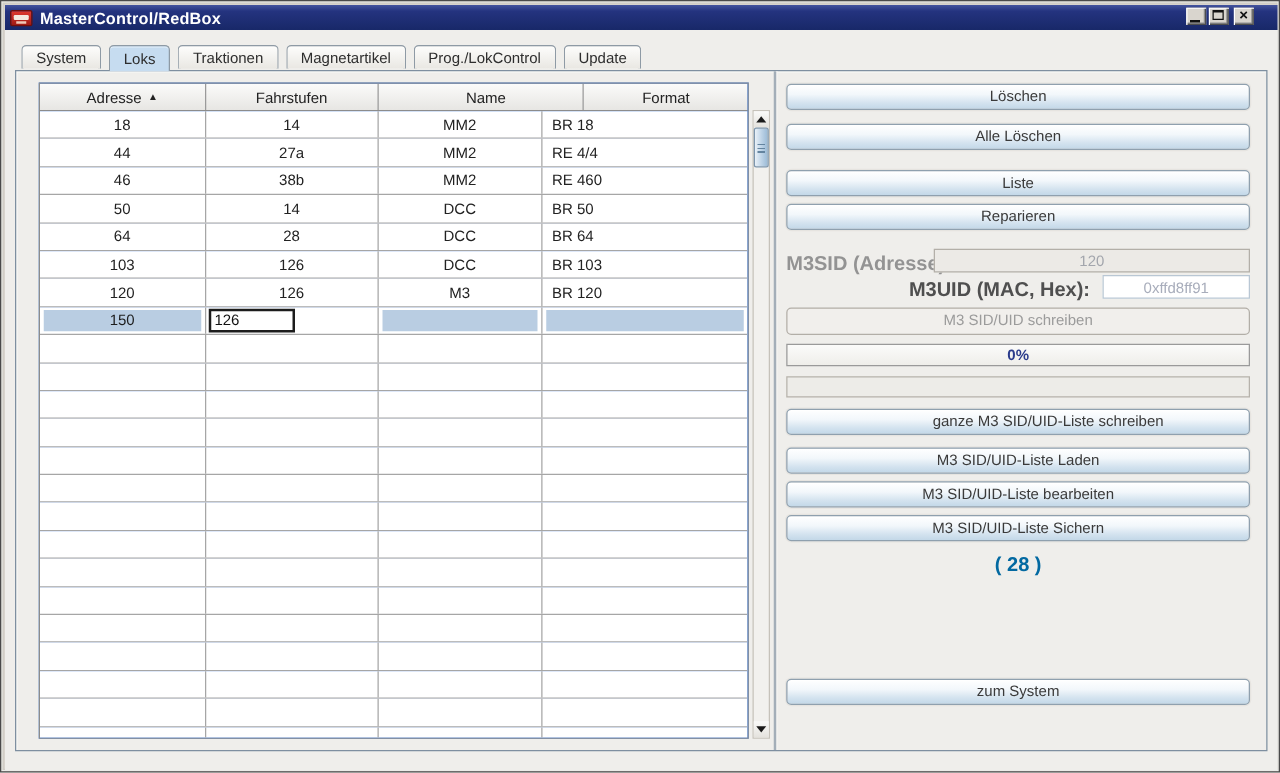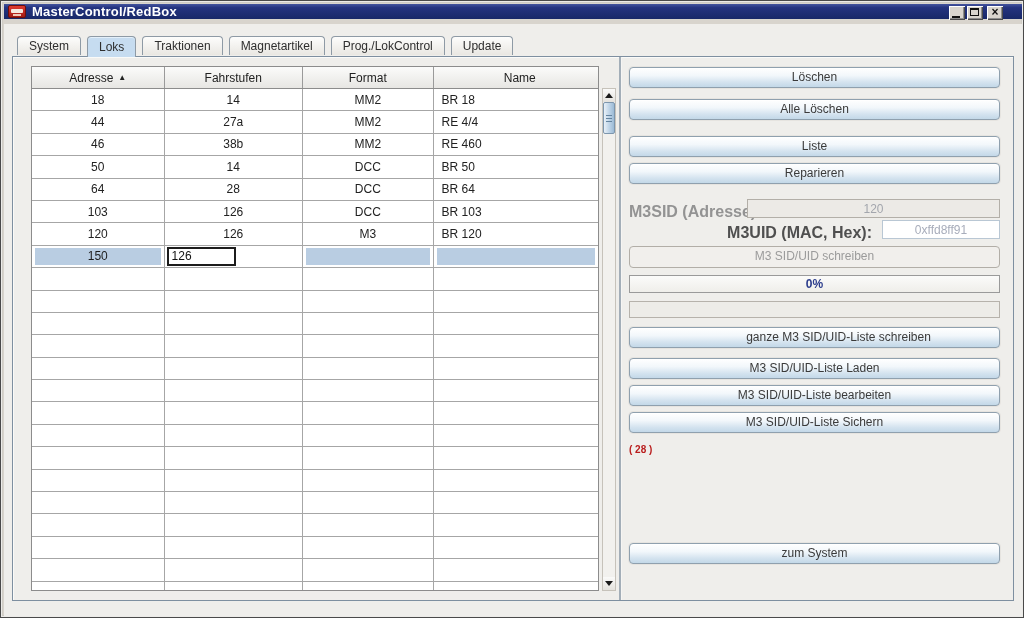--- a/index.html
+++ b/index.html
@@ -9,21 +9,21 @@
   #window {
     position:relative; width:1024px; height:618px;
     background:#d8d4cd;
     border:1px solid #4a4a4a;
     box-shadow:inset 0 0 0 1px #ecebe8, inset 0 0 0 2px #cfccc5;
     overflow:hidden;
   }
 
   
   .titlebar {
-    position:absolute; left:3px; top:3px; width:1018px; height:15px;
+    position:absolute; left:3px; top:3px; width:1018px; height:20px;
     background:linear-gradient(180deg,#44549e 0%, #24337f 25%, #182868 100%);
     display:flex; align-items:center; padding:0 4px;
   }
   .app-icon {
     width:18px; height:13px; background:linear-gradient(180deg,#e03a30,#a01a14);
     border:1px solid #6d0f0c; border-radius:2px; margin-right:6px; position:relative;
   }
   .app-icon::before { content:""; position:absolute; left:2px; top:3px; width:12px; height:4px;
     background:#f4e9e0; border-radius:1px; }
   .app-icon::after { content:""; position:absolute; left:4px; top:8px; width:8px; height:2px;
@@ -108,21 +108,21 @@
   .flabel { position:absolute; font-size:16px; font-weight:bold; cursor:default; }
   .flabel.dim { color:#939393; }
   .flabel.dark { color:#4f4f4f; }
   .finput { position:absolute; font-size:12px; text-align:center; color:#a3a6ad;
     background:#eceae6; border:1px solid #b3afa8; display:flex; align-items:center; justify-content:center; }
   .finput.enabled { background:#ffffff; border:1px solid #b9c7d4; color:#a8adbb; }
   .pbar { position:absolute; left:625px; width:371px; border:1px solid #9a9a9a;
     background:linear-gradient(180deg,#fbfbfa,#efeeea); font-size:12px; font-weight:bold;
     color:#2b3c8c; text-align:center; }
   .pbar.empty { background:#edecE8; border-color:#b6b2ab; }
-  .countlbl { position:absolute; left:625px; width:371px; font-size:10px; font-weight:bold; color:#b91c1c; cursor:default; }
+  .countlbl { position:absolute; left:625px; width:371px; text-align:center; font-size:16px; font-weight:bold; color:#0369a1; cursor:default; }
 </style>
 </head>
 <body>
 
 <div id="window">
 
   <div class="titlebar">
     <div class="app-icon"></div>
     <div class="title-text">MasterControl/RedBox</div>
   </div>
@@ -164,25 +164,25 @@
 
     <div class="tablewrap" style="position:absolute; left:27px; top:42px;">
       <div class="thead">
           <div class="th c0" style="justify-content: center;">
             <span>Adresse</span>
             <span class="sort-ico">▲</span>
           </div>
           <div class="th c1" style="justify-content: center;">
             <span>Fahrstufen</span>
           </div>
+          <div class="th c3" style="justify-content: center;">
+            <span>Name</span>
+          </div>
           <div class="th c2" style="justify-content: center;">
             <span>Format</span>
-          </div>
-          <div class="th c3" style="justify-content: center;">
-            <span>Name</span>
           </div>
         </div>
       <div id="tbody">
           <div class="row">
     <div class="cell c0">18</div>
     <div class="cell c1">14</div>
     <div class="cell c2">MM2</div>
     <div class="cell c3">BR 18</div>
   </div>
           <div class="row">

